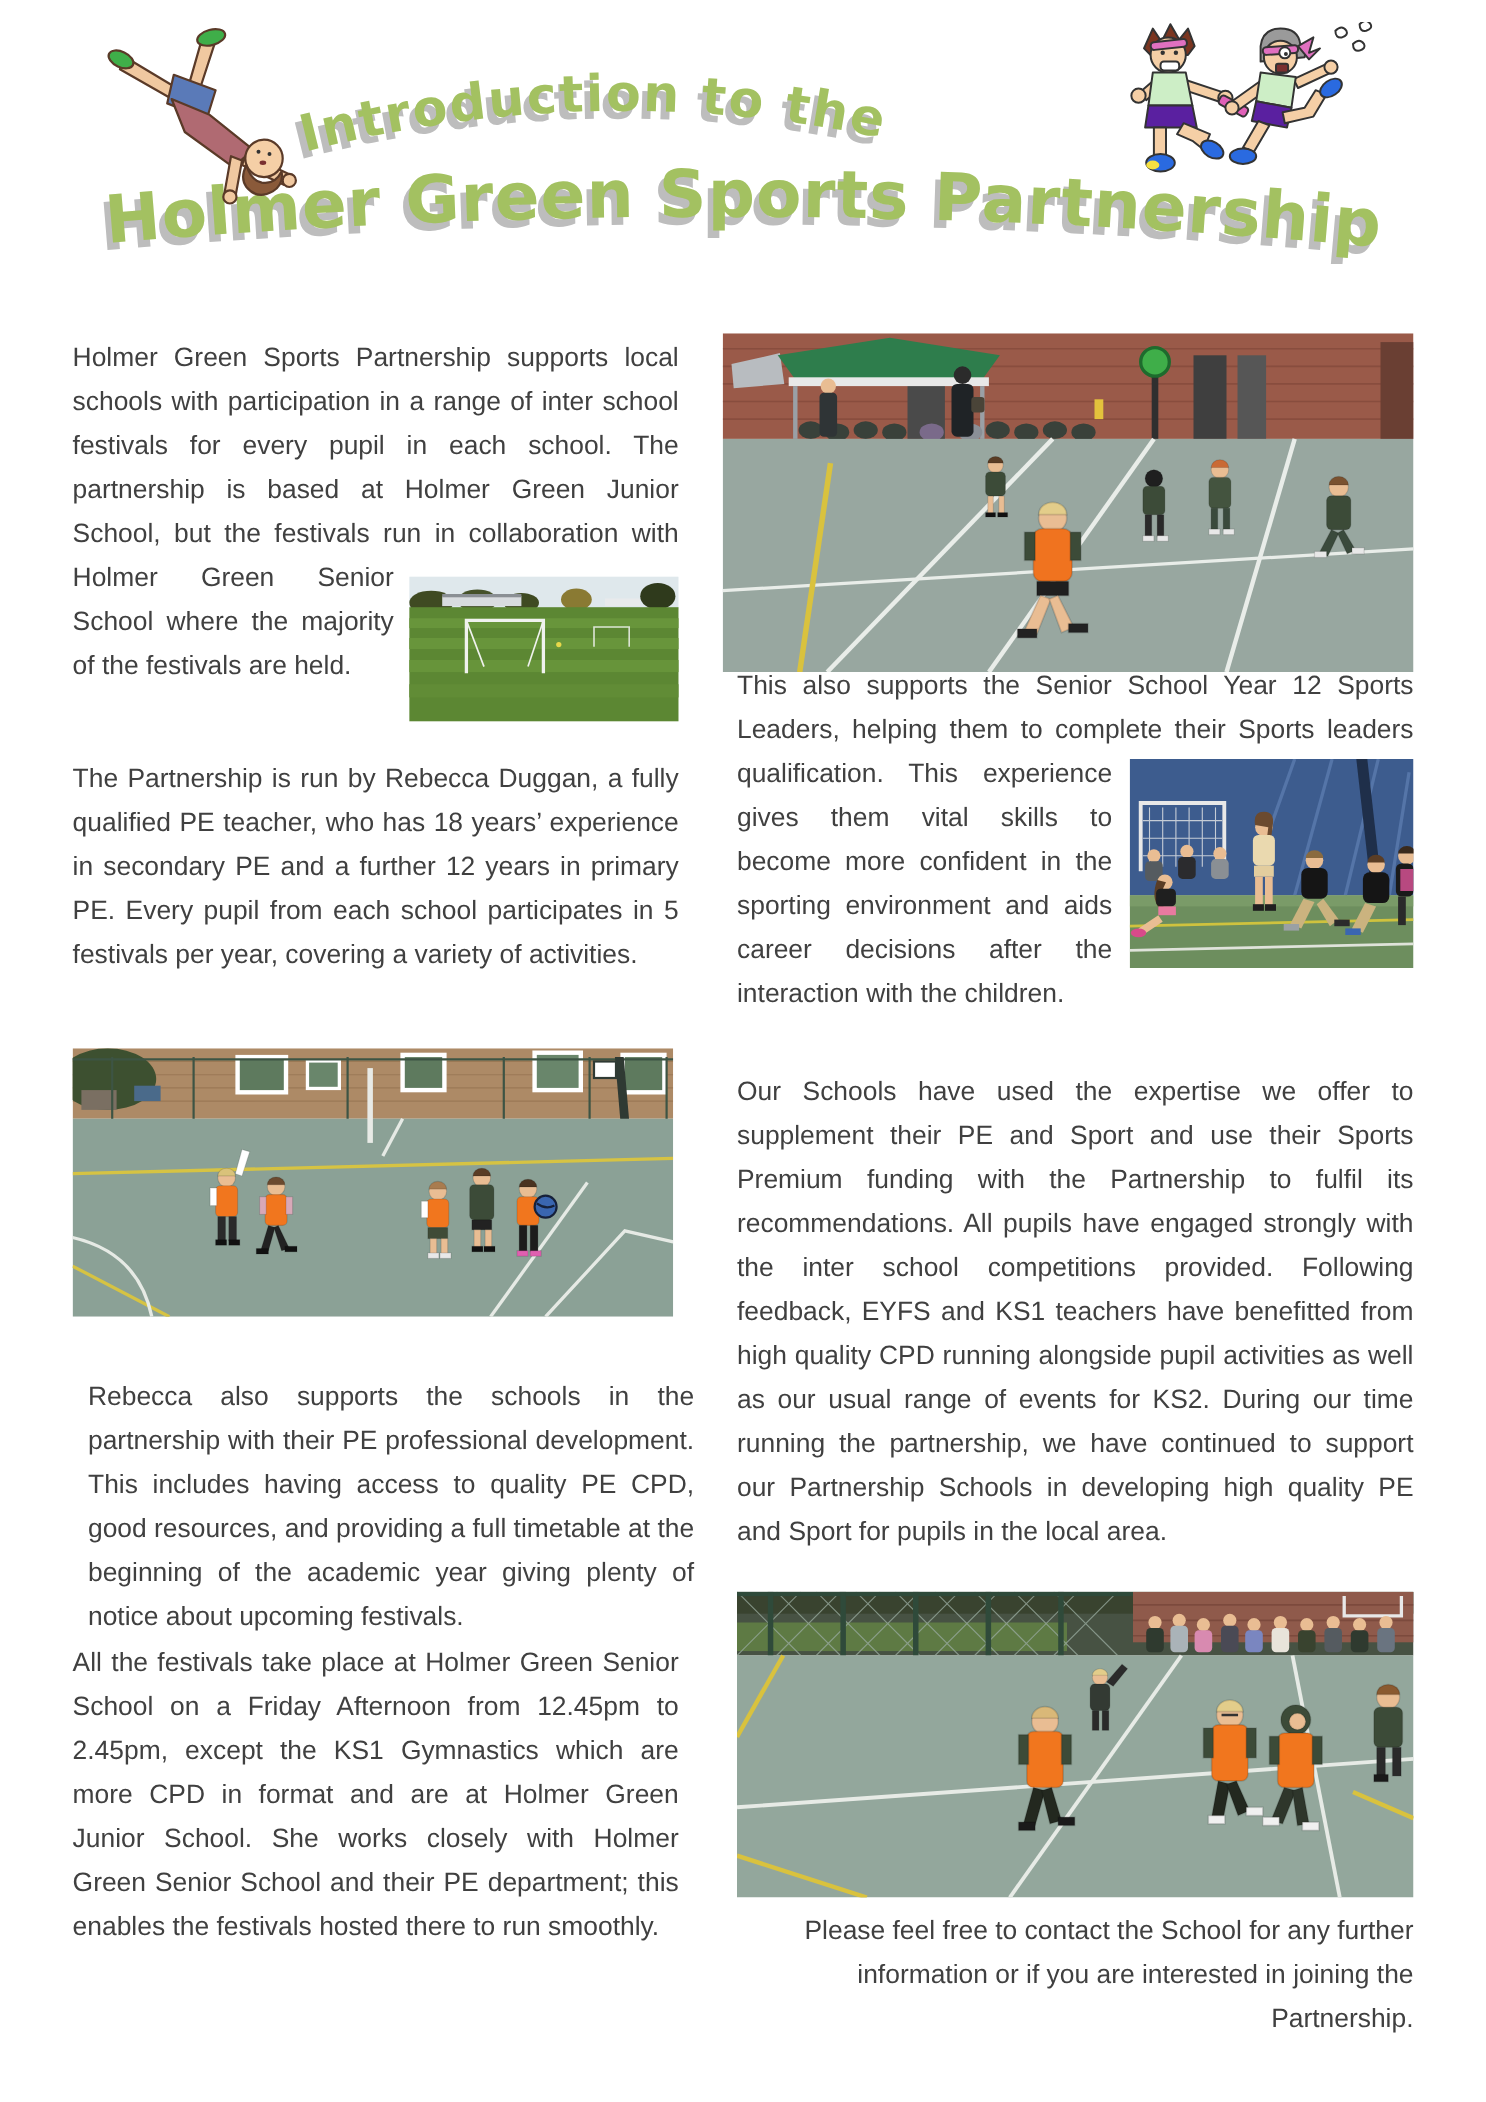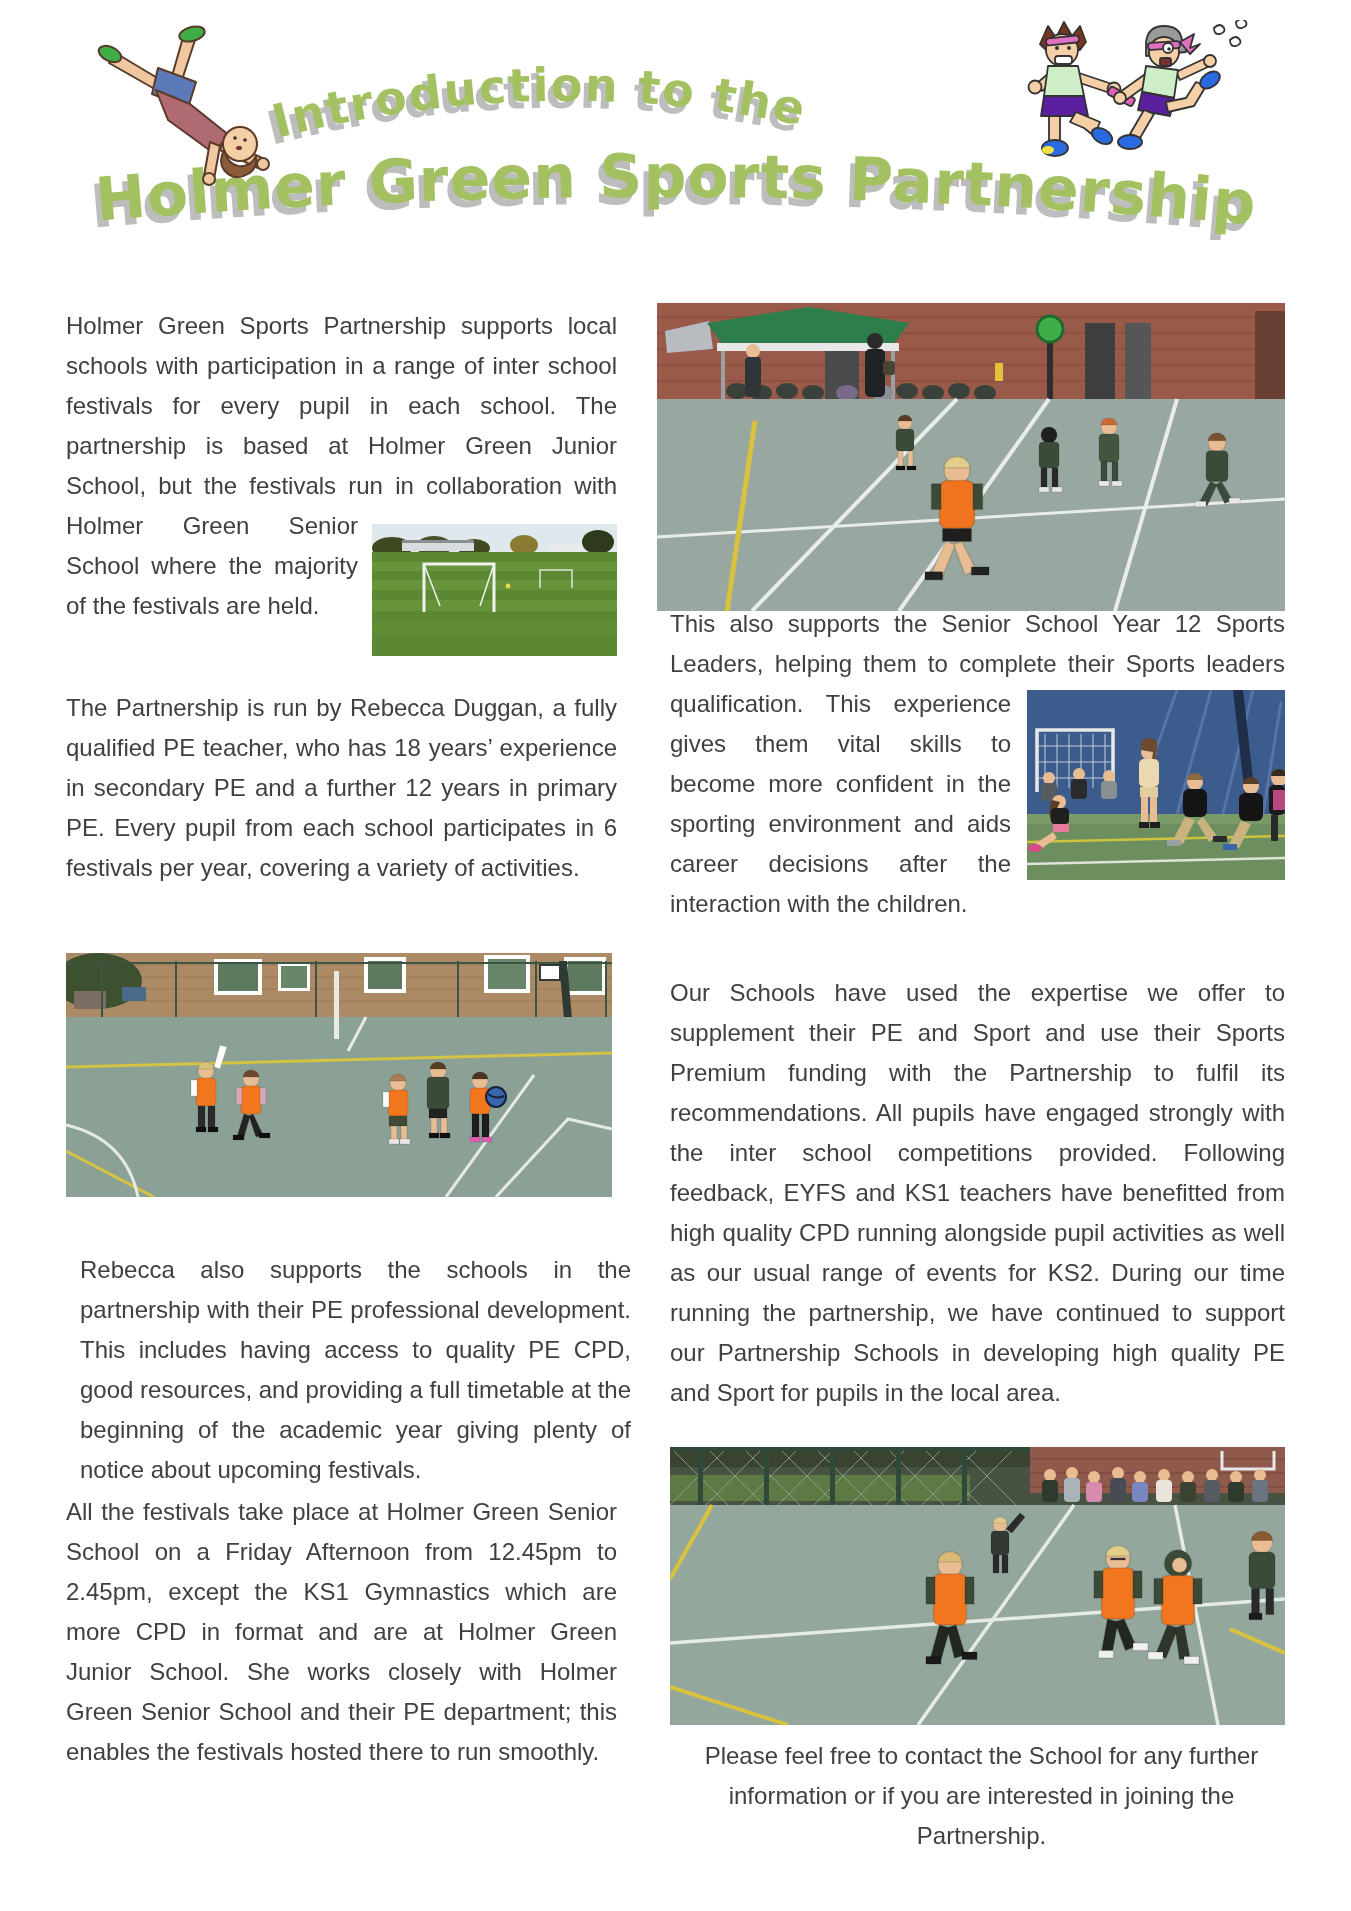--- a/index.html
+++ b/index.html
@@ -4,21 +4,21 @@
 <style>
   html,body { margin:0; padding:0; background:#ffffff; }
   .page {
     position:relative; width:1351px; height:1911px; background:#ffffff;
     font-family:"Liberation Sans", sans-serif; overflow:hidden;
   }
   .para {
     position:absolute; font-size:24px; line-height:40px; color:#404040;
     text-align:justify;
   }
-  .caption { text-align:center; }
+  .caption { text-align:right; }
   .sp { float:right; width:0; }
   .wimg { float:right; clear:right; }
   .photo { position:absolute; }
   svg.ph { display:block; width:100%; height:100%; }
   .tl { font-family:"DejaVu Sans", sans-serif; font-weight:700; text-anchor:middle; }
   .t1 { font-size:46px; letter-spacing:2px; }
   .t2 { font-size:60px; letter-spacing:1px; }
   .title-main { fill:#a3c161; }
   .title-shadow { fill:#bdbdbd; }
 </style>
@@ -151,21 +151,21 @@
           <polyline points="122,40 108,82" stroke-width="1.5"></polyline>
           <polyline points="168,64 168,46 200,46 200,64" stroke-width="1.5" opacity="0.85"></polyline>
         </g>
         <circle cx="136" cy="62" r="2.4" fill="#e8d84a"></circle>
       </svg>
     </span>
     <span>Holmer Green Sports Partnership supports local schools with participation in a range of inter school festivals for every pupil in each school. The partnership is based at Holmer Green Junior School, but the festivals run in collaboration with Holmer Green Senior School where the majority of the festivals are held.</span>
   </div>
 
   <div class="para" style="left:66px;top:688px;width:551px">
-    <span>The Partnership is run by Rebecca Duggan, a fully qualified PE teacher, who has 18 years’ experience in secondary PE and a further 12 years in primary PE. Every pupil from each school participates in 6 festivals per year, covering a variety of activities.</span>
+    <span>The Partnership is run by Rebecca Duggan, a fully qualified PE teacher, who has 18 years’ experience in secondary PE and a further 12 years in primary PE. Every pupil from each school participates in 5 festivals per year, covering a variety of activities.</span>
   </div>
 
   <div class="photo" style="left:66px;top:953px;width:546px;height:244px">
     <svg class="ph" viewBox="0 0 546 244" preserveAspectRatio="none">
       <rect width="546" height="64" fill="#ad8a66"></rect>
       <g stroke="#93724f" stroke-width="1" opacity="0.7">
         <line x1="0" y1="12" x2="546" y2="12"></line>
           <line x1="0" y1="24" x2="546" y2="24"></line>
         <line x1="0" y1="36" x2="546" y2="36"></line>
           <line x1="0" y1="48" x2="546" y2="48"></line>

